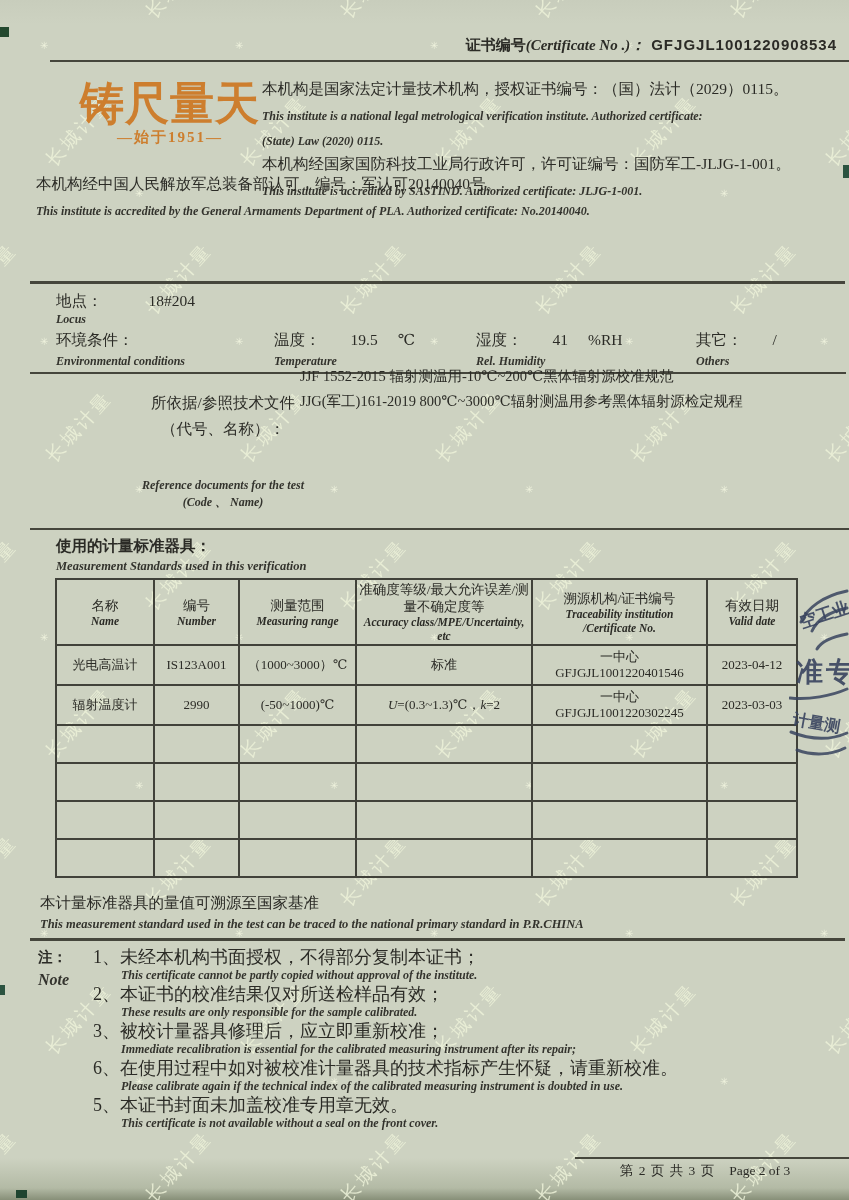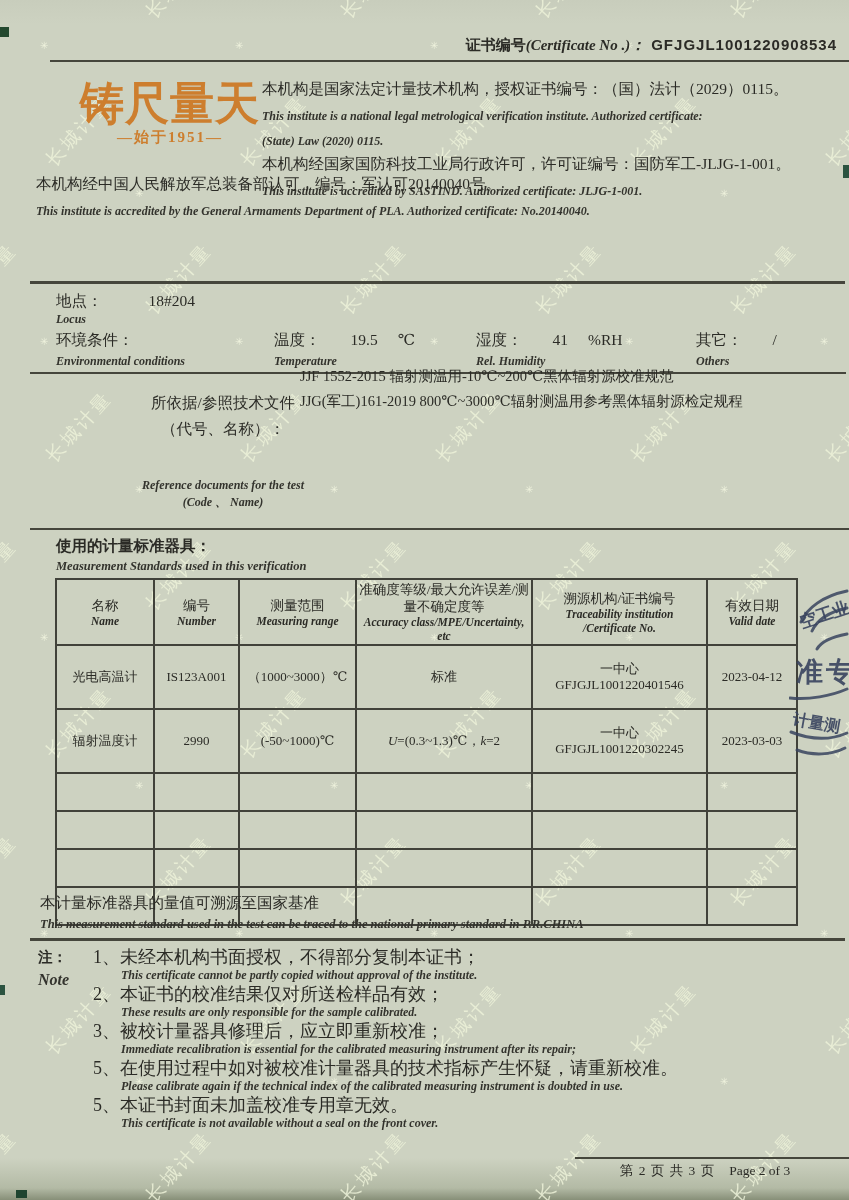--- a/index.html
+++ b/index.html
@@ -63,21 +63,21 @@
   .std-title-cn{font-size:15.5px;font-weight:bold;}
   .std-title-en{font-size:12.5px;margin-top:2px;}
   table.std{position:absolute;top:578px;left:55px;width:741px;z-index:1;
     border-collapse:collapse;table-layout:fixed;}
   table.std td,table.std th{border:2px solid #41423a;text-align:center;vertical-align:middle;
     padding:1px 2px;font-weight:normal;overflow:hidden;}
   .th-cn{font-size:13.5px;line-height:17px;}
   .th-en{font-size:11.5px;line-height:14px;font-style:italic;font-weight:bold;}
   .td-cn{font-size:13px;line-height:16px;}
   tr.hdr{height:62px;}
-  tr.data{height:64px;}
+  tr.data{height:40px;}
   tr.empty{height:38px;}
   .acc-it{font-style:italic;}
   
   .trace{top:893px;left:40px;}
   .trace-cn{font-size:15.5px;}
   .trace-en{font-size:12.5px;margin-top:3px;}
   
   .notes{top:948px;left:38px;width:795px;display:flex;}
   .notes-label{width:55px;}
   .notes-label-cn{font-size:14.5px;font-weight:bold;}
@@ -362,21 +362,21 @@
       <div class="notes-label-cn cn">注：</div>
       <div class="notes-label-en en">Note</div>
     </div>
     <div class="notes-items">
       <div class="note-cn cn">1、未经本机构书面授权，不得部分复制本证书；</div>
       <div class="note-en en">This certificate cannot be partly copied without approval of the institute.</div>
       <div class="note-cn cn">2、本证书的校准结果仅对所送检样品有效；</div>
       <div class="note-en en">These results are only responsible for the sample calibrated.</div>
       <div class="note-cn cn">3、被校计量器具修理后，应立即重新校准；</div>
       <div class="note-en en">Immediate recalibration is essential for the calibrated measuring instrument after its repair;</div>
-      <div class="note-cn cn">5、在使用过程中如对被校准计量器具的技术指标产生怀疑，请重新校准。</div>
+      <div class="note-cn cn">6、在使用过程中如对被校准计量器具的技术指标产生怀疑，请重新校准。</div>
       <div class="note-en en">Please calibrate again if the technical index of the calibrated measuring instrument is doubted in use.</div>
       <div class="note-cn cn">5、本证书封面未加盖校准专用章无效。</div>
       <div class="note-en en">This certificate is not available without a seal on the front cover.</div>
     </div>
   </div>
 
   <div class="hline footer-line"></div>
   <div class="layer footer">
     <span class="footer-cn cn">第 2 页 共 3 页</span><span>Page 2 of 3</span>
   </div>

